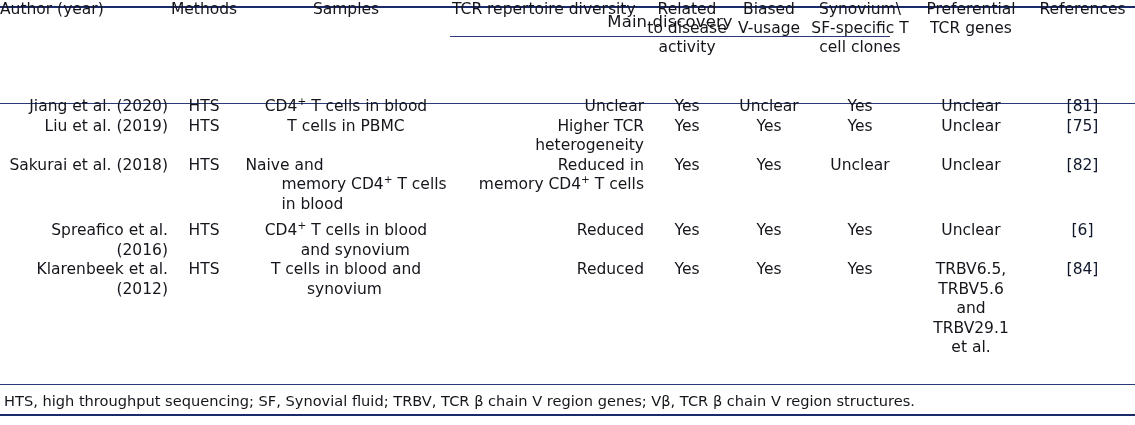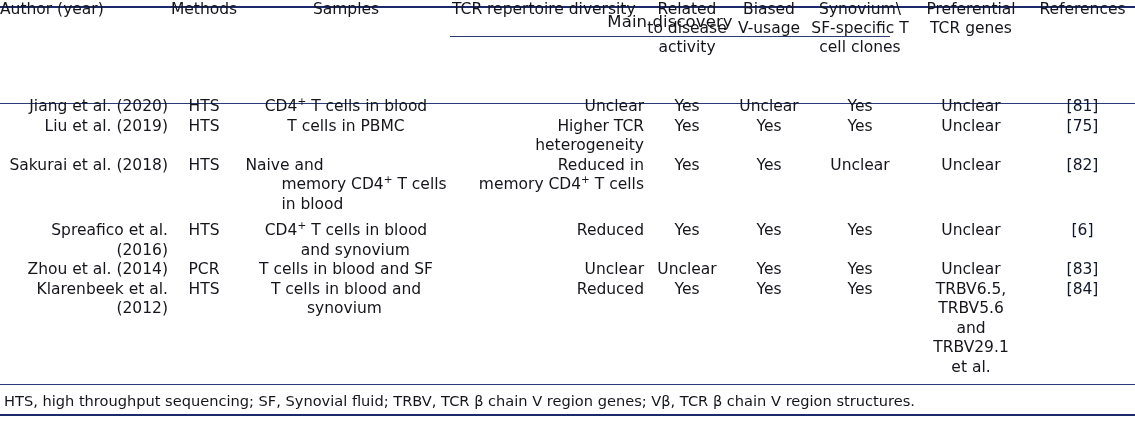--- a/index.html
+++ b/index.html
@@ -246,31 +246,20 @@
             </span>
           </td>
           <td class="cell-left">Reduced</td>
           <td class="cell-center">Yes</td>
           <td class="cell-center">Yes</td>
           <td class="cell-center">Yes</td>
           <td class="cell-center">Unclear</td>
           <td class="cell-ref">[6]</td>
         </tr>
 
-        <tr>
-          <td class="cell-left">Zhou et al. (2014)</td>
-          <td class="cell-center">PCR</td>
-          <td class="cell-center">T cells in blood and SF</td>
-          <td class="cell-left">Unclear</td>
-          <td class="cell-center">Unclear</td>
-          <td class="cell-center">Yes</td>
-          <td class="cell-center">Yes</td>
-          <td class="cell-center">Unclear</td>
-          <td class="cell-ref">[83]</td>
-        </tr>
 
         <tr>
           <td class="cell-left">
             <span>Klarenbeek et al.</span>
             <span class="ind">(2012)</span>
           </td>
           <td class="cell-center">HTS</td>
           <td class="cell-center">
             <span style="display:inline-block;text-align:left;">
               <span>T cells in blood and</span>

